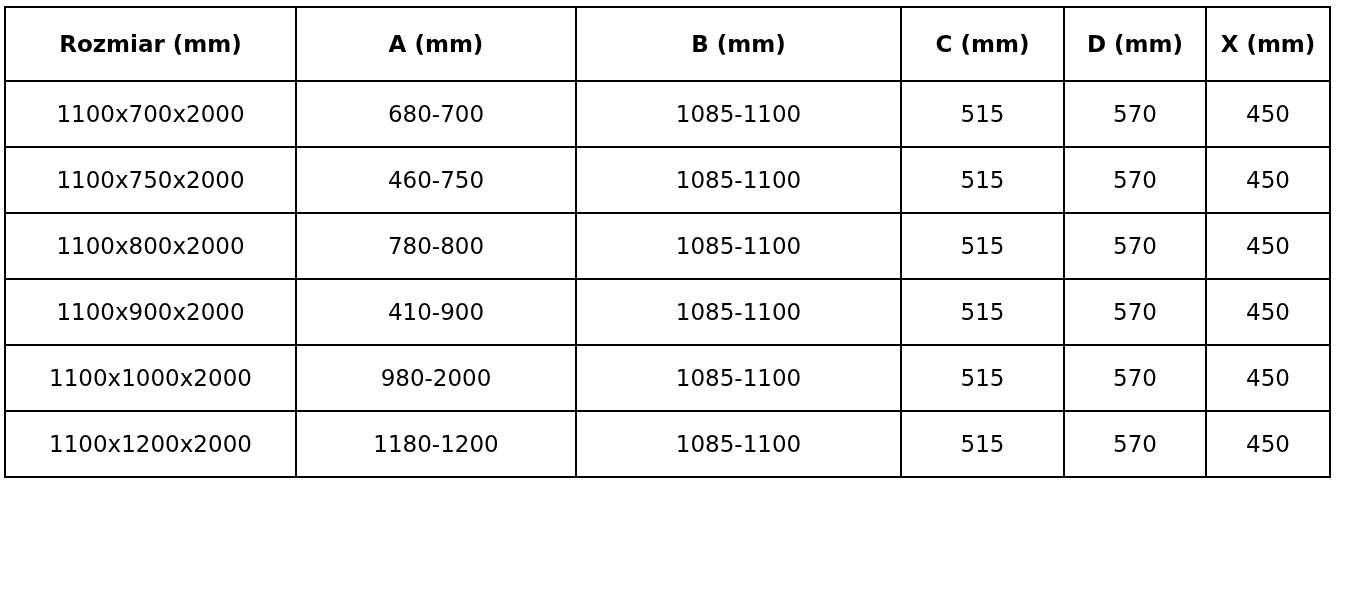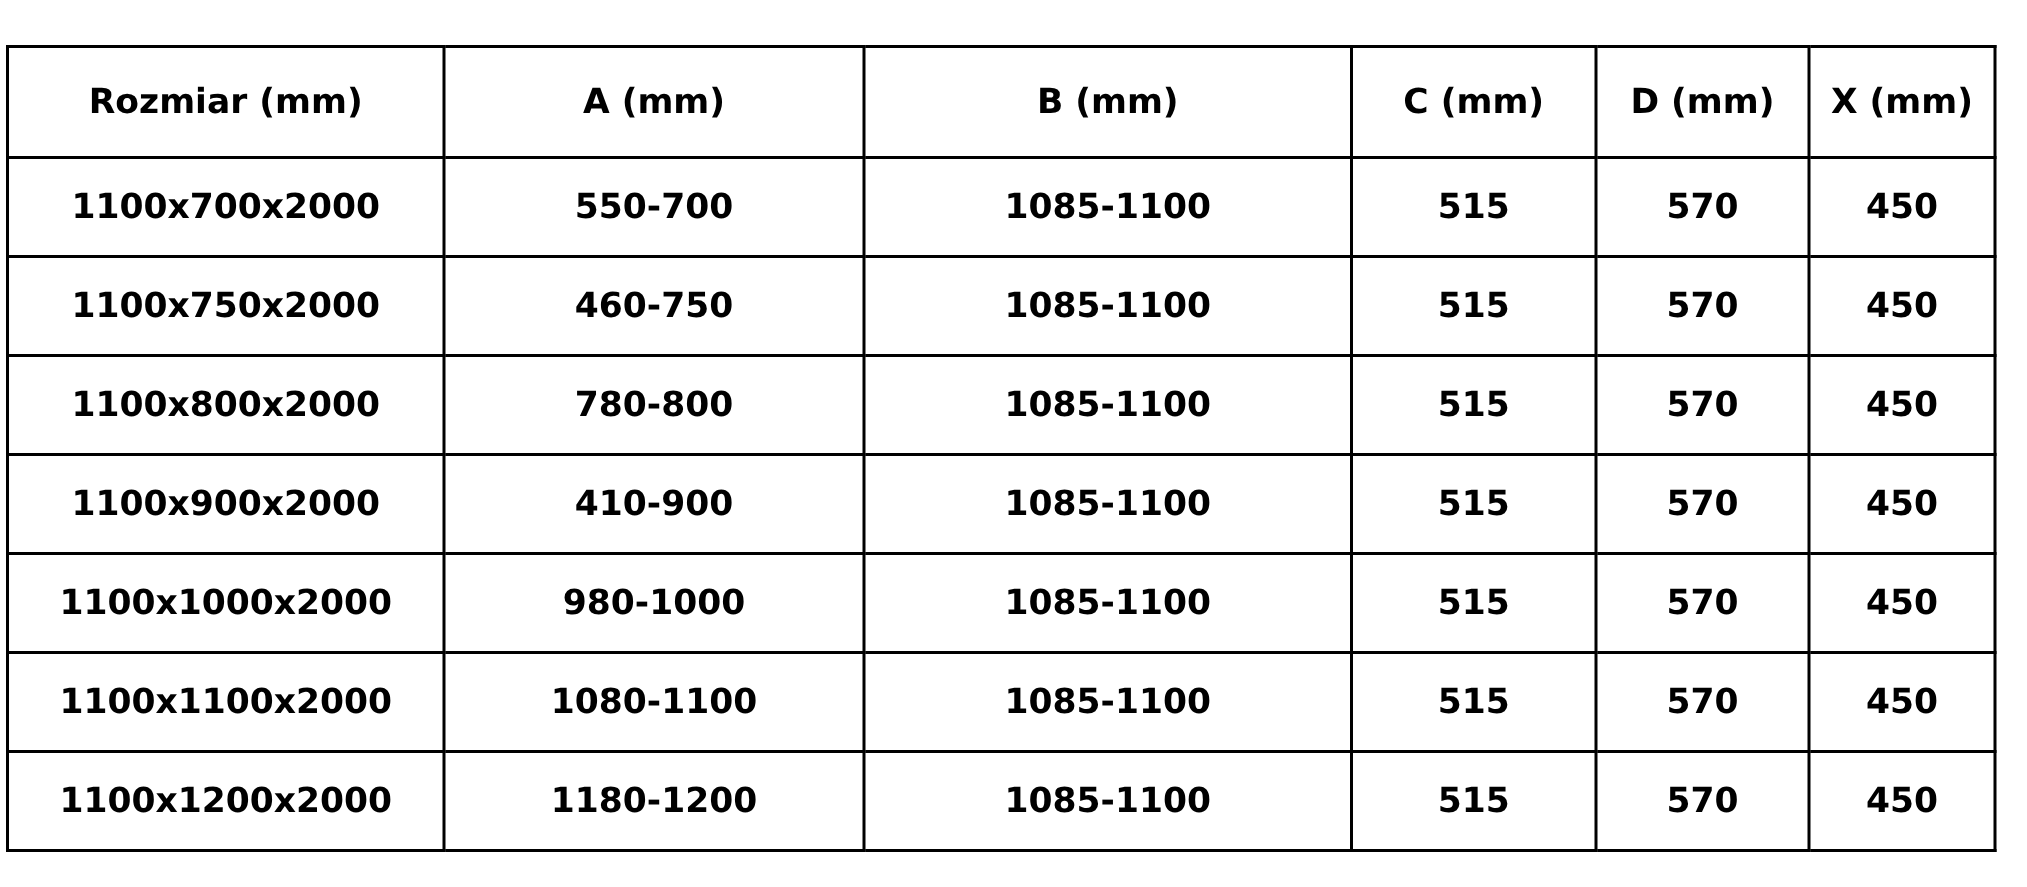--- a/index.html
+++ b/index.html
@@ -12,21 +12,21 @@
     height: 591px;
     font-family: "DejaVu Sans", sans-serif;
     color: #000000;
     overflow: hidden;
   }
   .table-wrap {
     width: 1351px;
     height: 591px;
     box-sizing: border-box;
     display: flex;
-    align-items: center;
+    align-items: flex-start;
     justify-content: flex-start;
   }
   table.spec-table {
     border-collapse: collapse;
     table-layout: fixed;
     width: 1325px;
     margin-left: 4px;
     margin-top: 6px;
   }
   table.spec-table th,
@@ -40,21 +40,21 @@
     line-height: 64px;
     white-space: nowrap;
   }
   table.spec-table th {
     font-weight: bold;
     height: 72px;
     line-height: 72px;
     font-size: 23px;
   }
   table.spec-table td {
-    font-weight: bold;
+    font-weight: normal;
     margin-top: 28px;
   }
   
   col.c0 { width: 291px; }
   col.c1 { width: 280px; }
   col.c2 { width: 325px; }
   col.c3 { width: 163px; }
   col.c4 { width: 142px; }
   col.c5 { width: 124px; }
 </style>
@@ -77,21 +77,21 @@
         <th>A (mm)</th>
         <th>B (mm)</th>
         <th>C (mm)</th>
         <th>D (mm)</th>
         <th>X (mm)</th>
       </tr>
     </thead>
     <tbody>
       <tr>
         <td>1100x700x2000</td>
-        <td>550-700</td>
+        <td>680-700</td>
         <td>1085-1100</td>
         <td>515</td>
         <td>570</td>
         <td>450</td>
       </tr>
       <tr>
         <td>1100x750x2000</td>
         <td>460-750</td>
         <td>1085-1100</td>
         <td>515</td>
@@ -109,29 +109,21 @@
       <tr>
         <td>1100x900x2000</td>
         <td>410-900</td>
         <td>1085-1100</td>
         <td>515</td>
         <td>570</td>
         <td>450</td>
       </tr>
       <tr>
         <td>1100x1000x2000</td>
-        <td>980-1000</td>
-        <td>1085-1100</td>
-        <td>515</td>
-        <td>570</td>
-        <td>450</td>
-      </tr>
-      <tr>
-        <td>1100x1100x2000</td>
-        <td>1080-1100</td>
+        <td>980-2000</td>
         <td>1085-1100</td>
         <td>515</td>
         <td>570</td>
         <td>450</td>
       </tr>
       <tr>
         <td>1100x1200x2000</td>
         <td>1180-1200</td>
         <td>1085-1100</td>
         <td>515</td>

